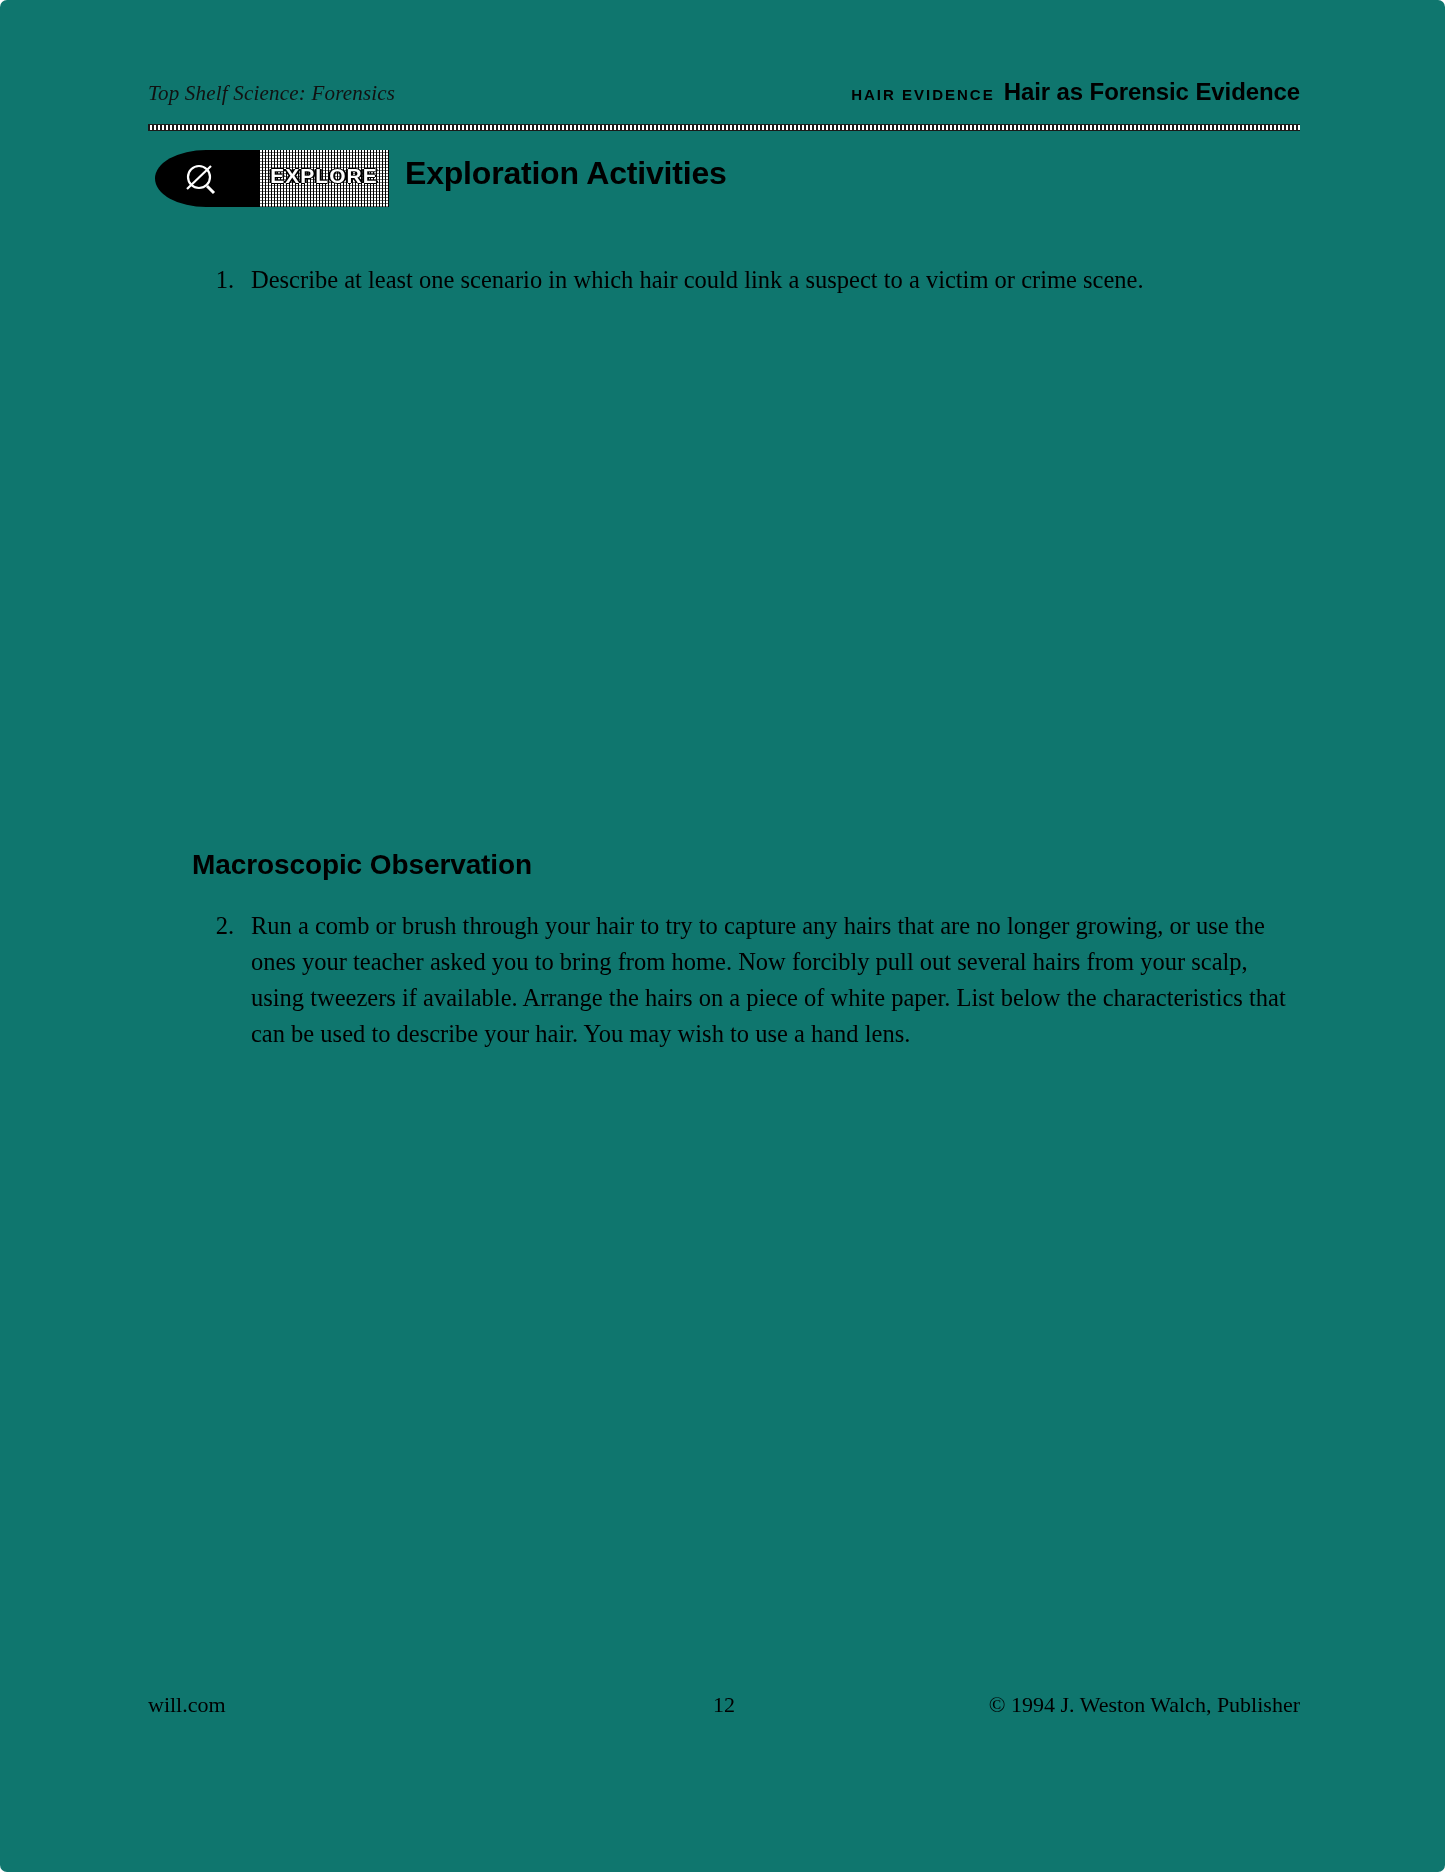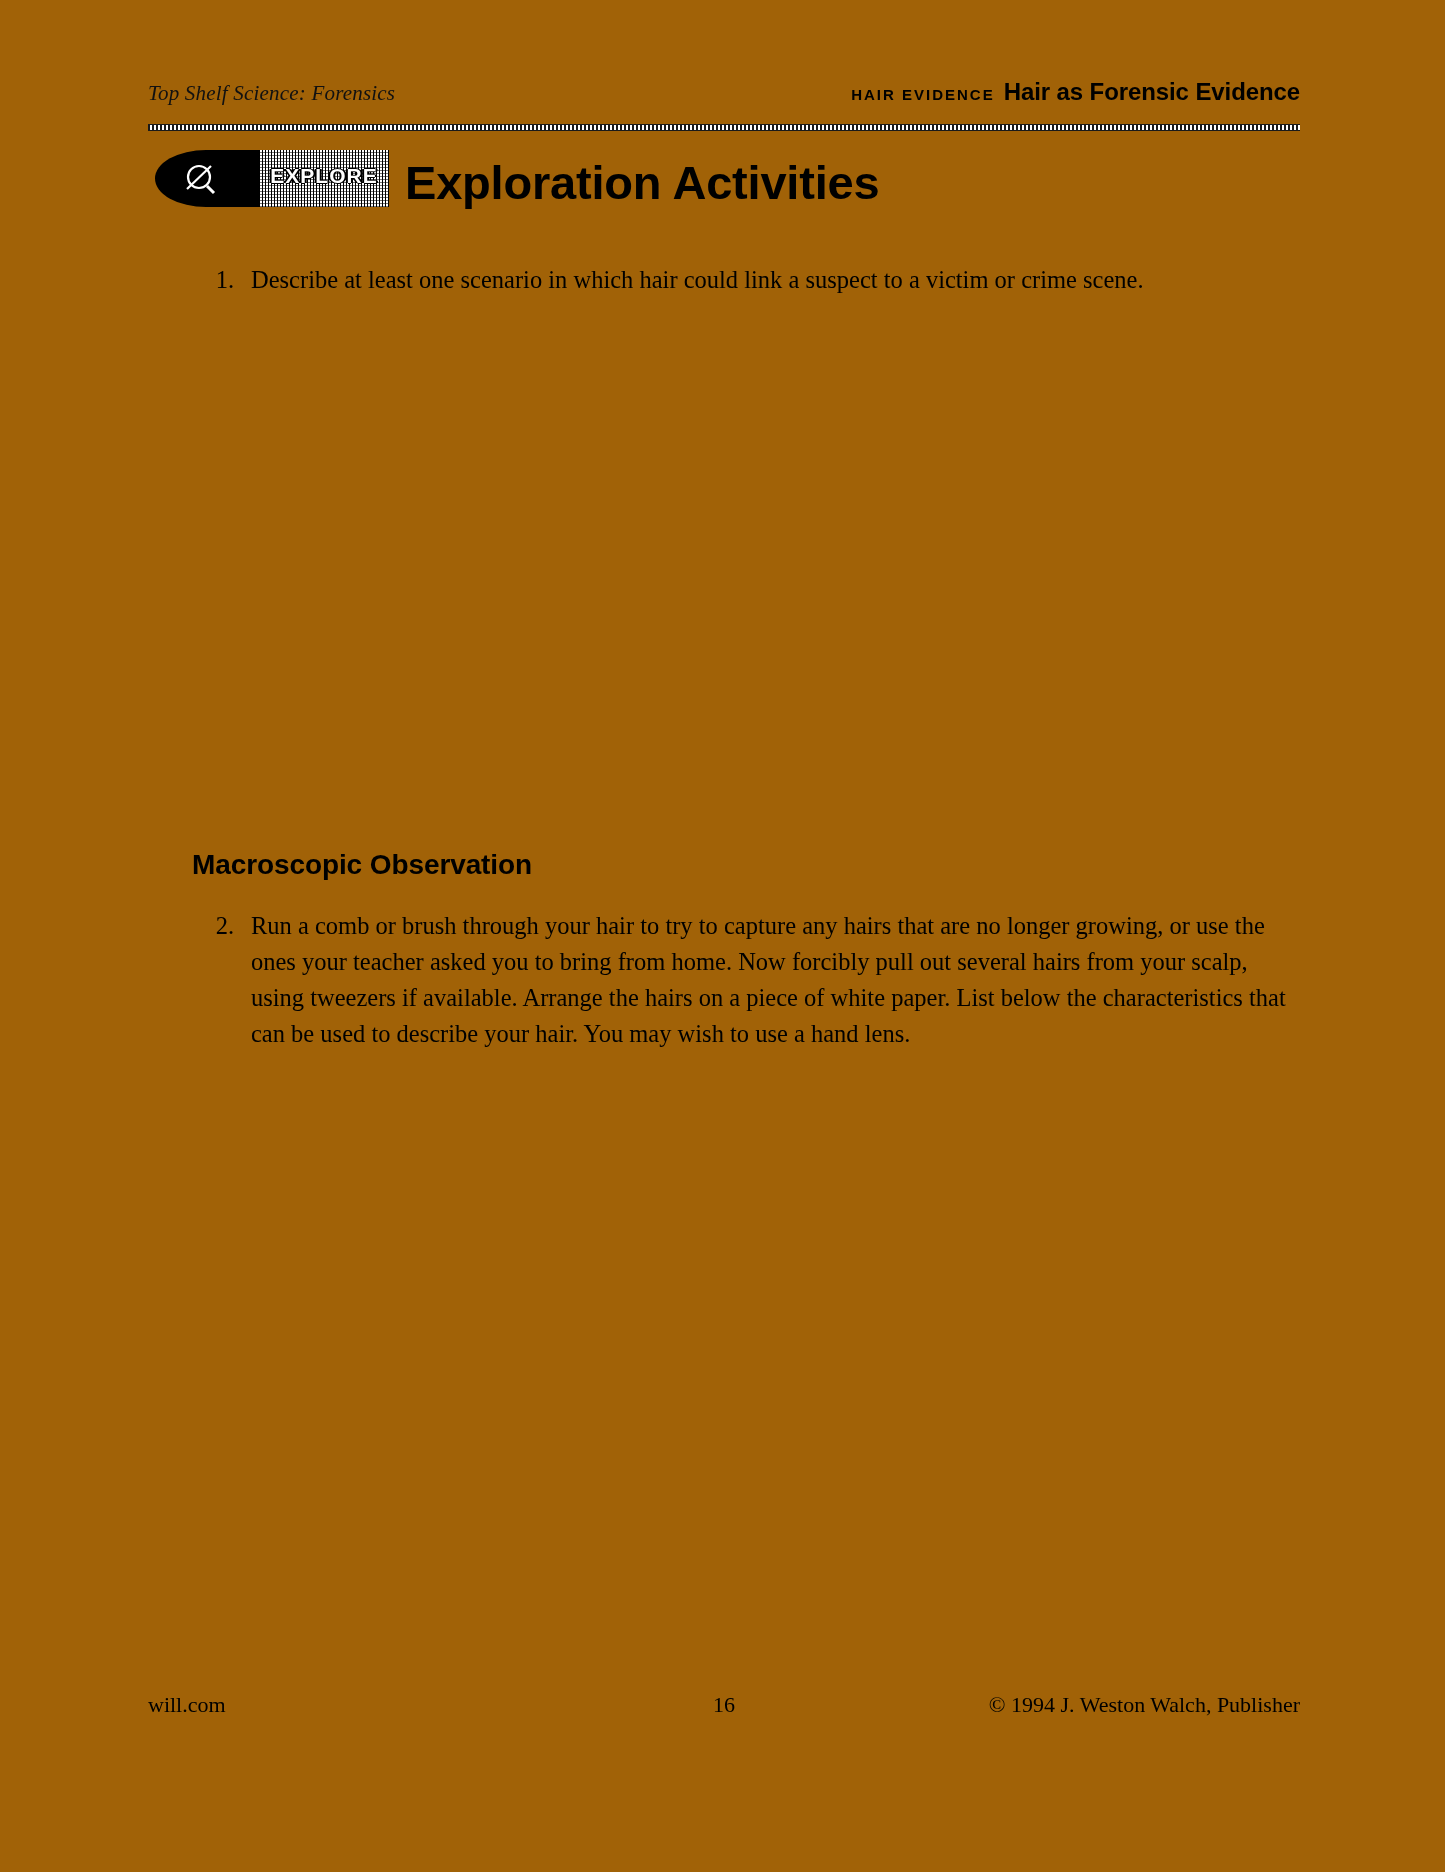--- a/index.html
+++ b/index.html
@@ -14,21 +14,22 @@
     color: #000000;
     position: relative;
     overflow: hidden;
   }
 
   .page {
     position: absolute;
     left: 0; top: 0;
     width: 1445px;
     height: 1872px;
-    background: #a16207;
+    background: #0f766e;
+    border-radius: 7px;
   }
 
   
   .header {
     position: absolute;
     left: 148px;
     top: 78px;
     width: 1152px;
     height: 40px;
     display: flex;
@@ -137,21 +138,21 @@
     height: 34px;
     z-index: 4;
   }
 
   .section-heading {
     position: absolute;
     left: 405px;
     top: 155px;
     font-family: "Liberation Sans", sans-serif;
     font-weight: bold;
-    font-size: 47px;
+    font-size: 32px;
     letter-spacing: -0.2px;
   }
 
   
   .item {
     position: absolute;
     display: flex;
     align-items: flex-start;
   }
   .item-num {
@@ -250,17 +251,17 @@
   <div class="subheading">Macroscopic Observation</div>
 
   <div class="item" id="item-2">
     <div class="item-num">2.</div>
     <div class="item-body">Run a comb or brush through your hair to try to capture any hairs that are no longer growing, or use the ones your teacher asked you to bring from home. Now forcibly pull out several hairs from your scalp, using tweezers if available. Arrange the hairs on a piece of white paper. List below the characteristics that can be used to describe your hair. You may wish to use a hand lens.</div>
   </div>
 
 
   <div class="footer">
     <div class="footer-left">will.com</div>
-    <div class="footer-center">16</div>
+    <div class="footer-center">12</div>
     <div class="footer-right">© 1994 J. Weston Walch, Publisher</div>
   </div>
 
 </div>
 
 </body></html>

